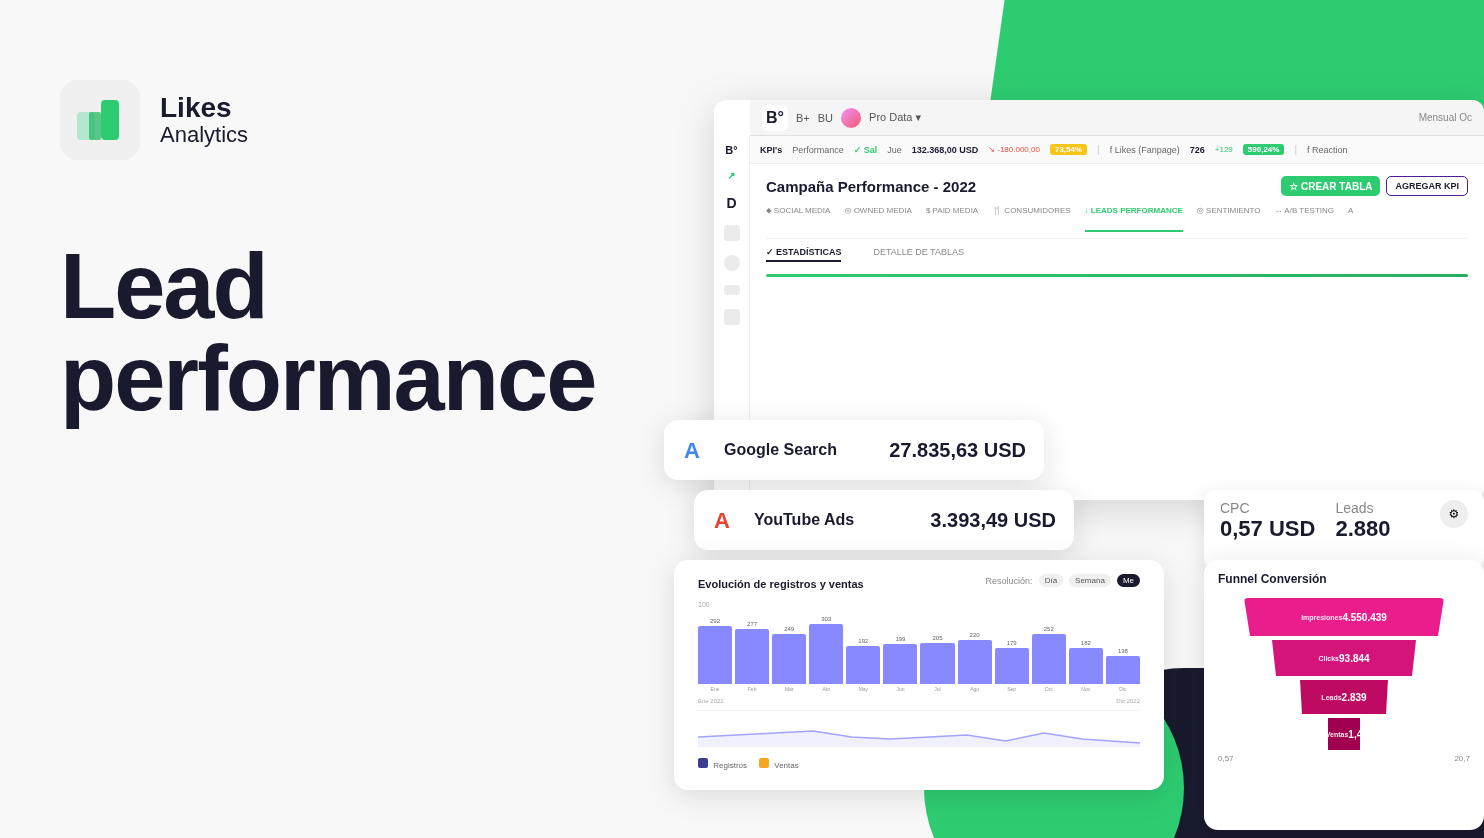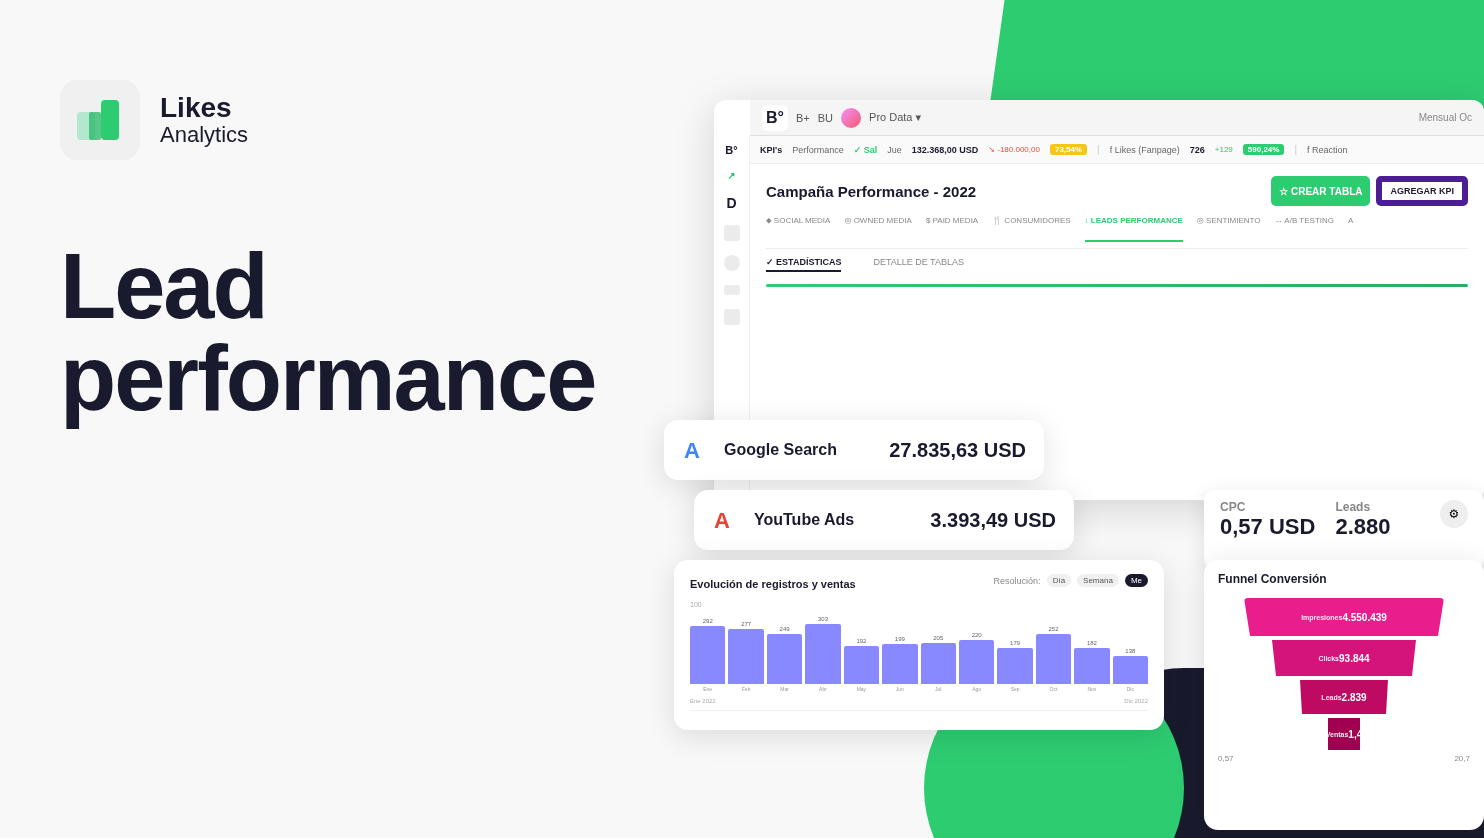--- a/index.html
+++ b/index.html
@@ -227,21 +227,21 @@
       font-weight: 600;
       cursor: pointer;
       display: flex;
       align-items: center;
       gap: 3px;
     }
 
     .btn-agregar {
       background: white;
       color: #1a1a2e;
-      border: 6px solid #4c1d95;
+      border: 1px solid #4c1d95;
       border-radius: 5px;
       padding: 4px 8px;
       font-size: 9px;
       font-weight: 600;
       cursor: pointer;
     }
 
     .tab-nav {
       display: flex;
       gap: 14px;
@@ -342,25 +342,25 @@
       padding: 0 18px;
       gap: 14px;
     }
 
     
     .bar-chart-card {
       position: absolute;
       top: 460px;
       left: 10px;
       width: 490px;
-      height: 170px;
+      height: 230px;
       background: white;
       border-radius: 14px;
       box-shadow: 0 6px 30px rgba(0,0,0,0.12);
-      padding: 14px 16px;
+      padding: 14px 24px;
       overflow: hidden;
     }
 
     .bar-chart-title {
       font-size: 11px;
       font-weight: 700;
       color: #1a1a2e;
       margin-bottom: 4px;
     }
 
@@ -459,23 +459,22 @@
       display: flex;
       gap: 20px;
     }
 
     .cpc-block {
       display: flex;
       flex-direction: column;
     }
 
     .cpc-label {
-      font-size: 12px;
+      font-size: 14px;
       color: #888;
-      font-weight: bold;
     }
 
     .cpc-value {
       font-size: 22px;
       font-weight: 700;
       color: #1a1a2e;
     }
 
     
     .funnel-card {

